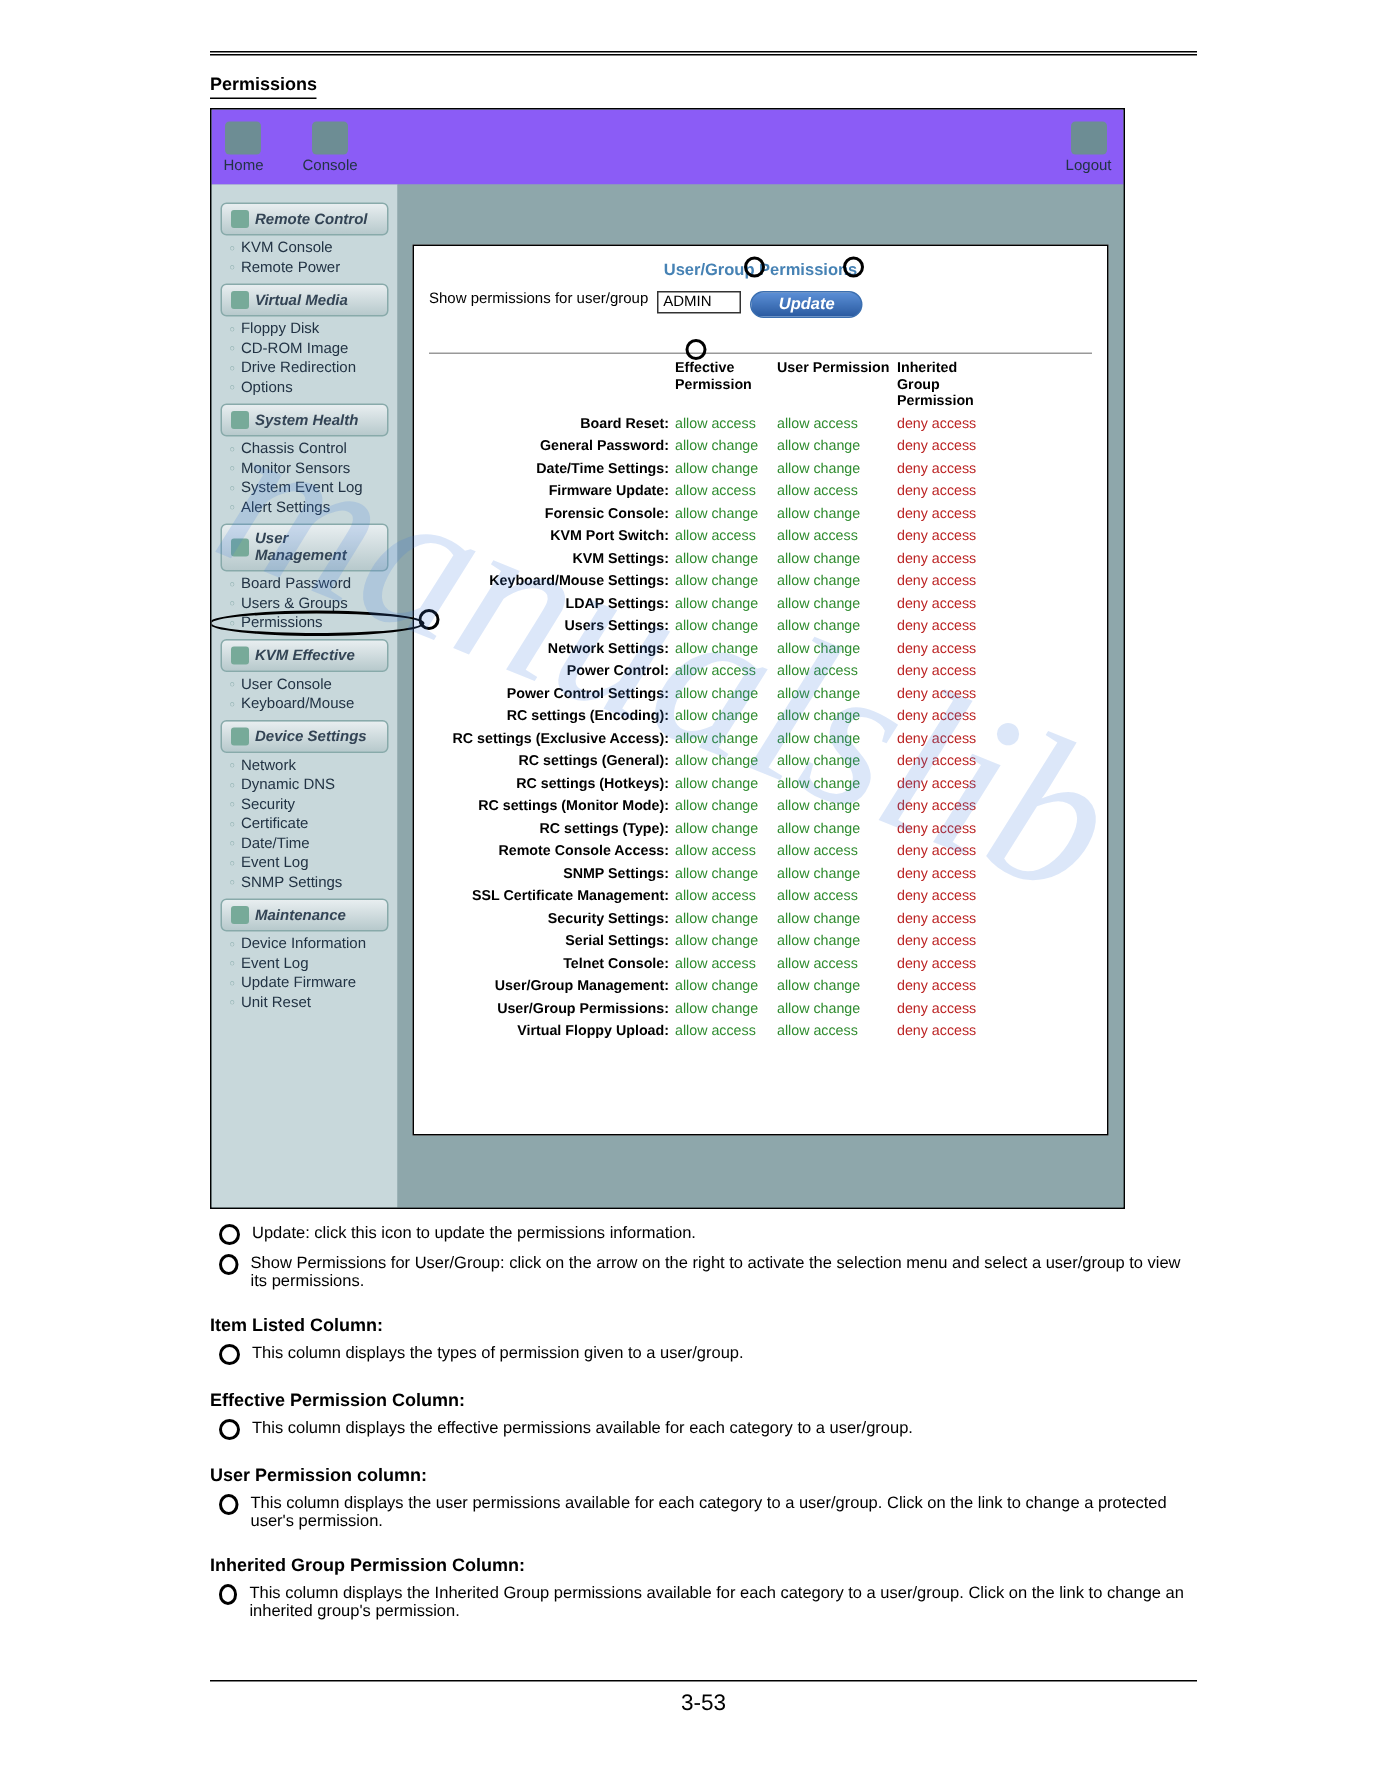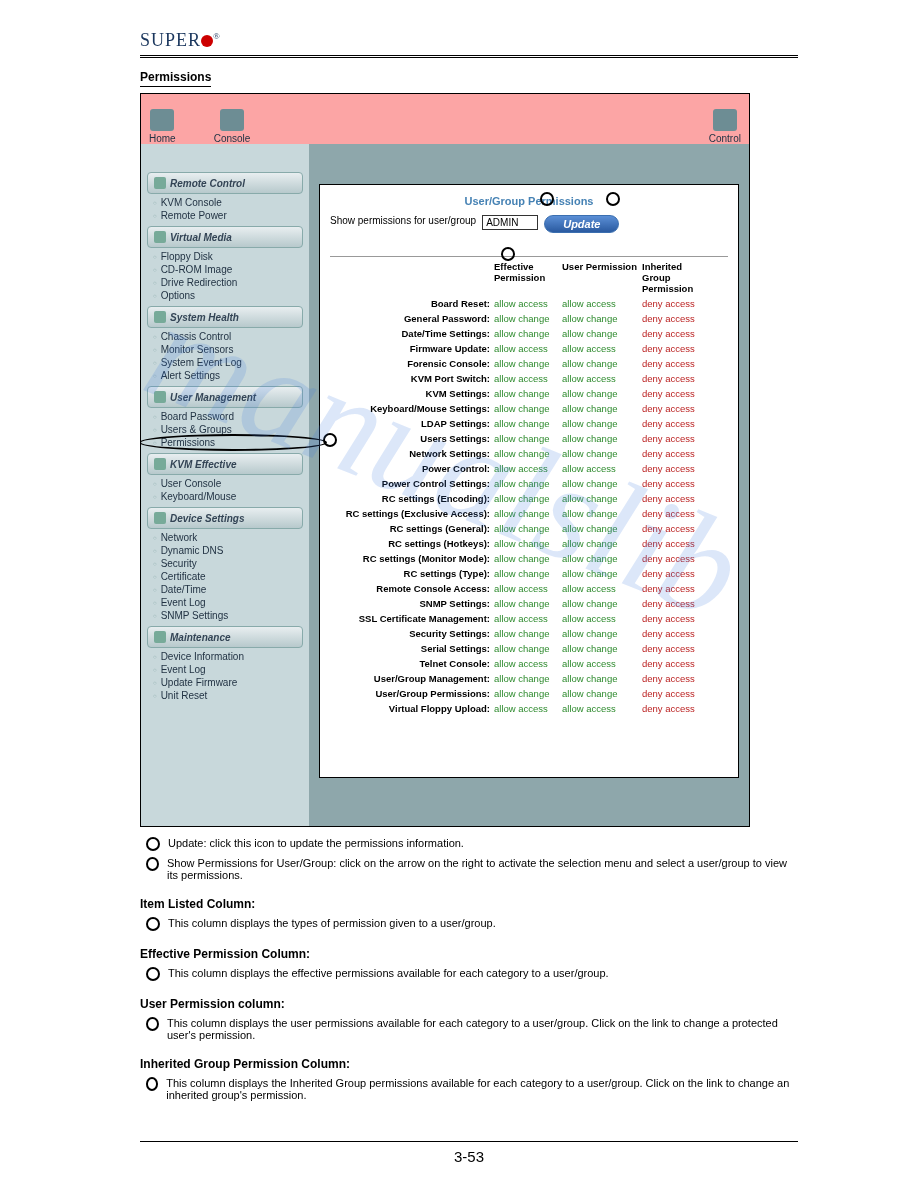--- a/index.html
+++ b/index.html
@@ -7,26 +7,26 @@
   .page { padding: 30px 120px 20px 140px; }
   .logo { font-family: "Times New Roman", serif; font-size: 18px; letter-spacing: 1px; }
   .logo .s { color: #1a365d; }
   .logo .u { font-variant: small-caps; color: #1a365d; }
   .logo .dot { display: inline-block; width: 12px; height: 12px; border-radius: 50%; background: #c00; vertical-align: middle; position: relative; top: -1px; }
   .logo .reg { font-size: 9px; vertical-align: super; color: #1a365d; }
   .dblrule { border-top: 3px double #000; margin: 4px 0 6px 0; }
   .sectitle { font-weight: bold; font-size: 12px; margin: 6px 0 2px 0; display: inline-block; border-bottom: 1px solid #000; padding-bottom: 2px; }
   .shot { position: relative; width: 610px; height: 734px; margin-top: 4px; background: #8ea7ab; border: 1px solid #000; overflow: hidden; }
   .watermark { position: absolute; inset: 0; z-index: 2; pointer-events: none; font-size: 140px; font-weight: 300; color: rgba(60,120,220,0.18); display: flex; align-items: center; justify-content: center; transform: rotate(22deg); font-style: italic; font-family: "Segoe Script", "Comic Sans MS", cursive; }
-  .topbar { height: 50px; background: #fca5a5; display: flex; align-items: flex-end; padding: 0 8px; gap: 38px; }
+  .topbar { height: 50px; background: #8b5cf6; display: flex; align-items: center; padding: 0 8px; gap: 26px; }
   .topbar .it { text-align: center; font-size: 10px; color: #234; }
   .topbar .it .ic { width: 24px; height: 22px; margin: 0 auto 2px auto; background: #6d8d94; border-radius: 3px; }
   .topbar .sp { flex: 1; }
   .body { display: flex; height: calc(100% - 50px); }
-  .side { width: 168px; background: #c8d8db; padding-top: 24px; font-size: 10px; color: #234; }
+  .side { width: 124px; background: #c8d8db; padding-top: 8px; font-size: 10px; color: #234; }
   .side .hd { background: linear-gradient(#e8eef0,#b7c9cc); border: 1px solid #8aa; border-radius: 4px; margin: 4px 6px 2px 6px; padding: 4px 6px; font-weight: bold; color: #345; font-style: italic; display: flex; align-items: center; gap: 4px; }
   .side .hd .hic { width: 12px; height: 12px; background: #7a9; border-radius: 2px; flex-shrink: 0; }
   .side .lnk { padding: 1px 6px 1px 12px; color: #234; white-space: nowrap; }
   .side .lnk::before { content: "\25CB"; font-size: 6px; color: #8aa; margin-right: 4px; position: relative; top: -1px; }
   .side .lnk.active { position: relative; }
   .side .lnk.active::after { content: ""; position: absolute; left: -2px; right: -18px; top: -2px; bottom: -2px; border: 2px solid #000; border-radius: 50%; pointer-events: none; }
   .side .lnk.active .ring { position: absolute; right: -28px; top: -3px; width: 14px; height: 14px; border: 2px solid #000; border-radius: 50%; }
   .main { flex: 1; background: #8ea7ab; padding: 40px 10px 10px 10px; }
   .panel { background: #fff; border: 1px solid #000; padding: 10px 10px 6px 10px; height: 594px; overflow: hidden; font-size: 10px; }
   .panel .ptitle { text-align: center; color: #4682b4; font-weight: bold; font-size: 11px; margin-bottom: 8px; position: relative; }
@@ -56,43 +56,40 @@
   .below .row { margin: 6px 0 6px 6px; display: flex; align-items: flex-start; gap: 8px; }
   .below .txt { padding-top: 0; }
   .below .hdr { font-weight: bold; font-size: 12px; margin: 16px 0 6px 0; }
   .footrule { border-top: 1px solid #000; margin-top: 40px; }
   .pgnum { text-align: center; font-size: 15px; margin-top: 6px; }
 </style>
 </head>
 <body>
 
 <div class="page">
-  <div class="logo">
-    <span class="s">S</span><span class="u">UPER</span><span class="dot"></span><span class="reg">®</span>
-  </div>
   <div class="dblrule"></div>
 
   <div class="sectitle">Permissions</div>
 
   <div class="shot">
     <div class="watermark">manualslib</div>
 
     <div class="topbar">
       <div class="it">
         <div class="ic"></div>
         <span>Home</span>
       </div>
       <div class="it">
         <div class="ic"></div>
         <span>Console</span>
       </div>
       <div class="sp"></div>
       <div class="it">
         <div class="ic"></div>
-        <span>Control</span>
+        <span>Logout</span>
       </div>
     </div>
 
     <div class="body">
       <div class="side" id="side">
           <div class="hd">
             <span class="hic"></span>
             <span>Remote Control</span>
           </div>
           <div class="lnk">KVM Console</div>

